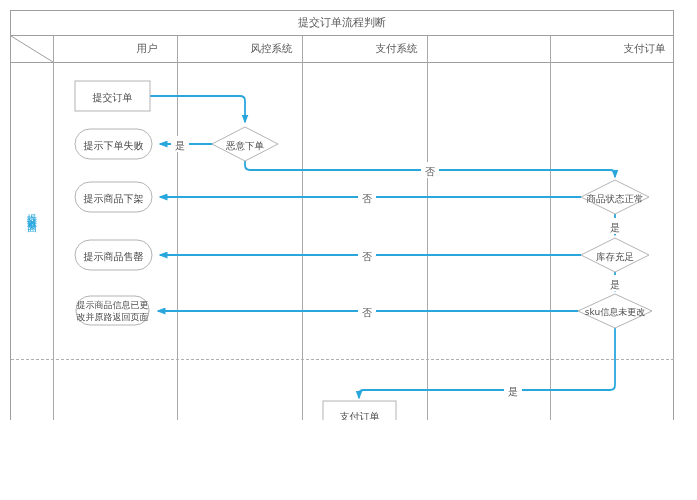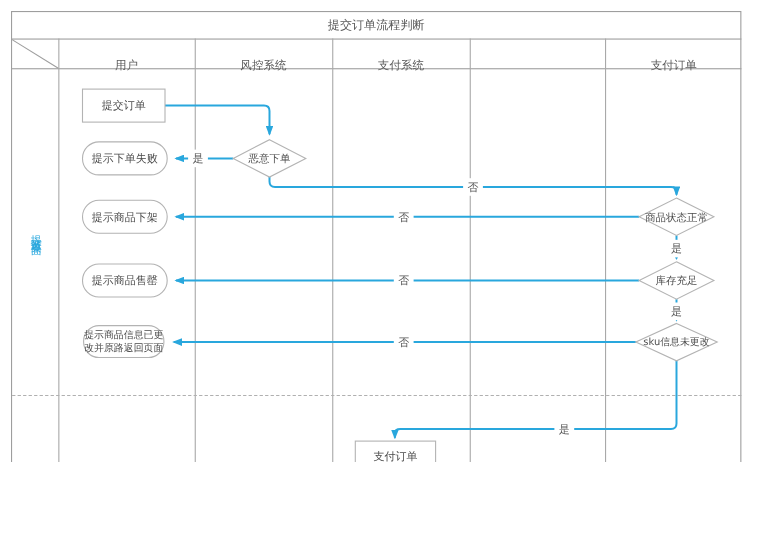--- a/index.html
+++ b/index.html
@@ -10,22 +10,22 @@
   .frame{position:absolute;left:10px;top:10px;width:664px;height:475px;border:1px solid #9e9e9e;box-sizing:border-box;background:#fff;}
   .hline{position:absolute;left:10px;width:664px;height:0;border-top:1px solid #9e9e9e;}
   .vline{position:absolute;width:0;border-left:1px solid #a9a9a9;}
   .dashline{position:absolute;left:11px;width:663px;height:0;border-top:1px dashed #b0b0b0;}
   .title-row{
     position:absolute;left:10px;top:10px;width:664px;height:25px;
     display:flex;align-items:center;justify-content:center;
     font-size:11px;color:#595959;
   }
   .lane-header{
-    position:absolute;top:46px;height:27px;display:flex;align-items:center;justify-content:center;
-    font-size:10.5px;color:#595959;
+    position:absolute;top:35px;height:27px;display:flex;align-items:center;justify-content:center;
+    font-size:10.5px;color:#595959;margin-left:32px;
   }
   .side-label{
     position:absolute;left:10px;width:43px;display:flex;align-items:center;justify-content:center;
     writing-mode:vertical-rl;text-orientation:upright;letter-spacing:2px;
     font-size:10px;color:#29a7dd;
   }
   svg{position:absolute;left:0;top:0;}
   svg text{font-family:"DejaVu Sans","Liberation Sans",sans-serif;fill:#4a4a4a;}
   .shape{fill:#ffffff;stroke:#b3b3b3;stroke-width:1;}
   .edge{fill:none;stroke:#29a7dd;stroke-width:1.8;stroke-linejoin:round;}

